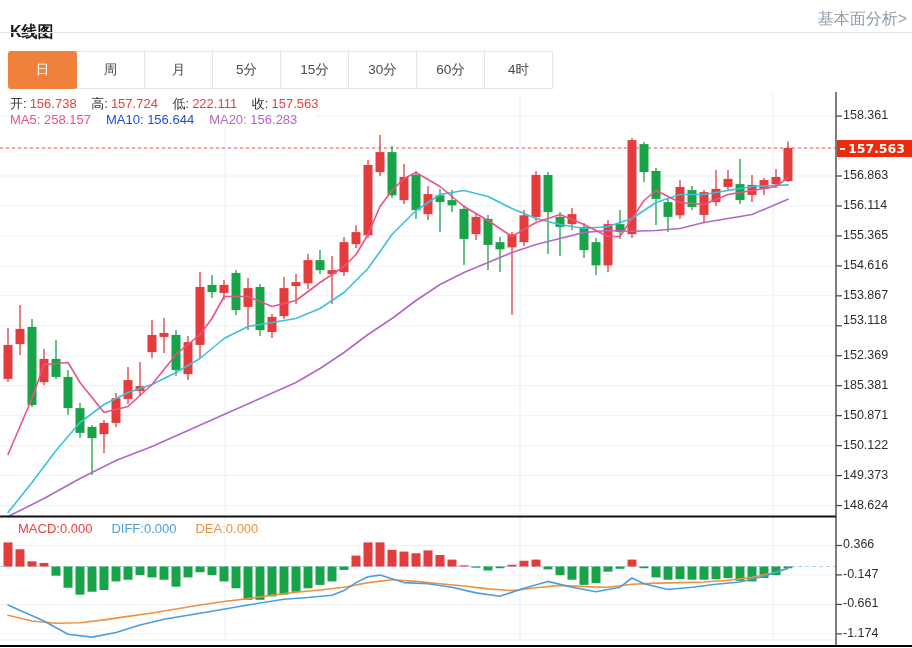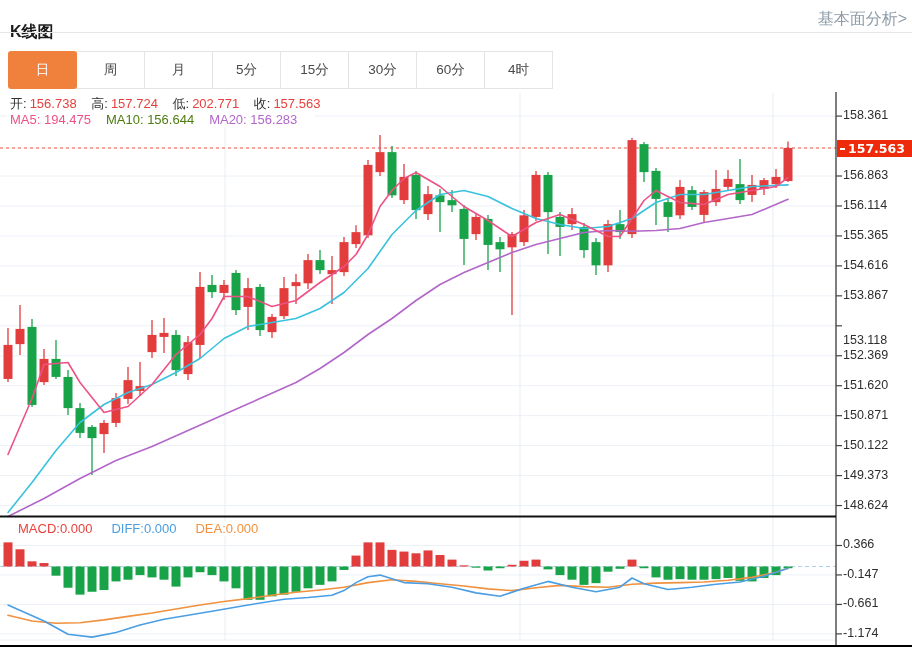--- a/index.html
+++ b/index.html
@@ -297,44 +297,44 @@
     <div class="tab">5分</div>
     <div class="tab">15分</div>
     <div class="tab">30分</div>
     <div class="tab">60分</div>
     <div class="tab">4时</div>
   </div>
 
 <div class="legend" id="ohlc-row">
   <span class="lbl">开:</span><span class="val" style="color: rgb(232, 65, 60);">156.738</span>
   <span class="lbl">高:</span><span class="val" style="color: rgb(232, 65, 60);">157.724</span>
-  <span class="lbl">低:</span><span class="val" style="color: rgb(232, 65, 60);">202.771</span>
+  <span class="lbl">低:</span><span class="val" style="color: rgb(232, 65, 60);">222.111</span>
   <span class="lbl">收:</span><span class="val" style="color: rgb(232, 65, 60);">157.563</span>
 </div>
 
 <div class="legend" id="ma-row">
-  <span style="color: rgb(237, 82, 134);">MA5: 194.475</span><span style="color: #4d7c0f; margin-top: 24px;">MA10: 156.644</span><span style="color: rgb(178, 103, 201);">MA20: 156.283</span>
+  <span style="color: rgb(237, 82, 134);">MA5: 258.157</span><span style="color: #1d4ed8; margin-top: 24px;">MA10: 156.644</span><span style="color: rgb(178, 103, 201);">MA20: 156.283</span>
 </div>
 
 <div class="legend" id="macd-row">
   <span style="color: rgb(232, 65, 60);">MACD:0.000</span><span style="color: rgb(74, 158, 228);">DIFF:0.000</span><span style="color: rgb(240, 145, 63);">DEA:0.000</span>
 </div>
 
 <div id="price-tag" style="background: rgb(237, 43, 11);"><span>157.563</span></div>
 
 <div id="axis-labels">
     <div class="ytick" style="top: 108.08px;">158.361</div>
     <div class="ytick" style="top: 168px;">156.863</div>
     <div class="ytick" style="top: 197.96px;">156.114</div>
     <div class="ytick" style="top: 227.92px;">155.365</div>
     <div class="ytick" style="top: 257.88px;">154.616</div>
     <div class="ytick" style="top: 287.84px;">153.867</div>
-    <div class="ytick" style="top: 333px; text-align: center;">153.118</div>
+    <div class="ytick" style="top: 313px; text-align: center;">153.118</div>
     <div class="ytick" style="top: 347.76px;">152.369</div>
-    <div class="ytick" style="top: 377.72px;">151.620</div>
+    <div class="ytick" style="top: 377.72px;">185.381</div>
     <div class="ytick" style="top: 407.68px;">150.871</div>
     <div class="ytick" style="top: 437.64px;">150.122</div>
     <div class="ytick" style="top: 467.6px;">149.373</div>
     <div class="ytick" style="top: 497.56px;">148.624</div>
     <div class="ytick" style="top: 537.492px;">0.366</div>
     <div class="ytick" style="top: 566.938px;">-0.147</div>
     <div class="ytick" style="top: 596.441px;">-0.661</div>
     <div class="ytick" style="top: 625.888px;">-1.174</div>
   </div>
 

